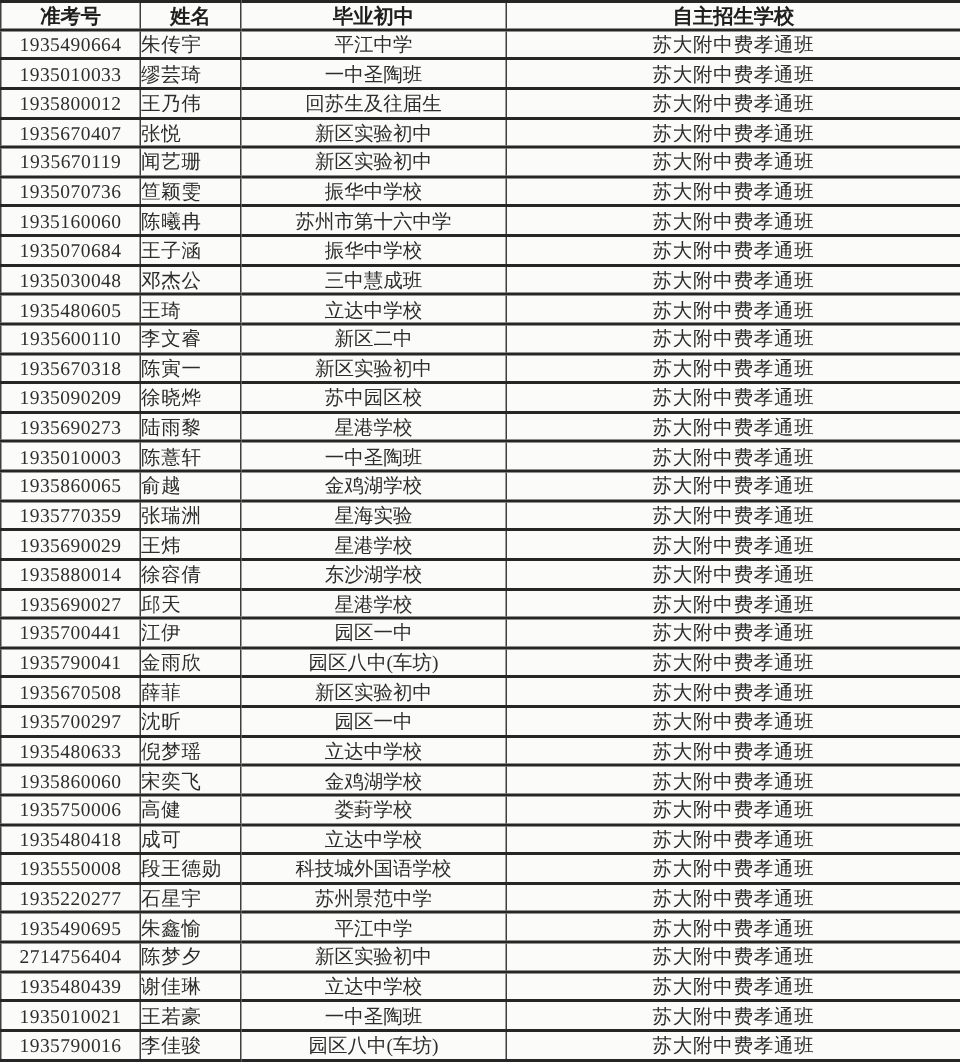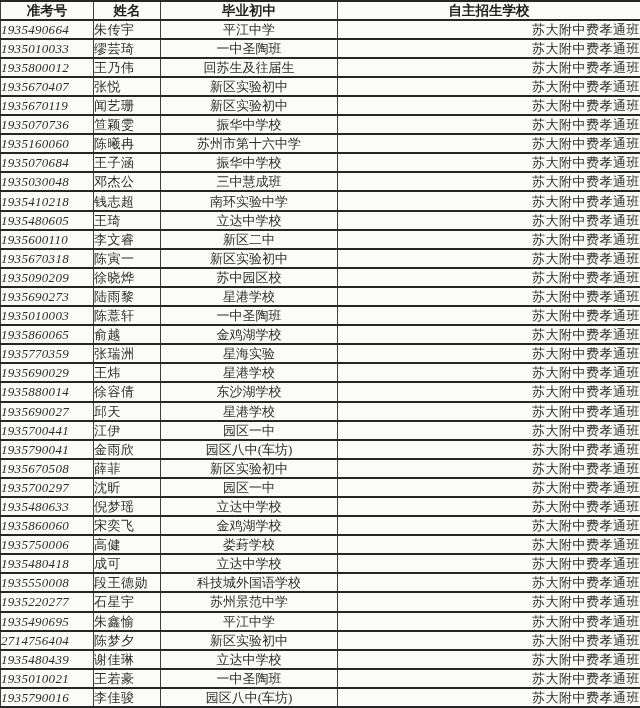--- a/index.html
+++ b/index.html
@@ -36,24 +36,24 @@
     line-height: 1;
     vertical-align: middle;
   }
   table.roster tr { height: 18.63px; }
   table.roster th {
     font-weight: bold;
     font-size: 13.5px;
     text-align: center;
     color: #1f1f1f;
   }
-  td.c0 { font-size: 13.5px; letter-spacing: 0.3px; font-style: italic; }
+  td.c0 { text-align: center; font-size: 13.5px; letter-spacing: 0.3px; }
   td.c1 { text-align: left; letter-spacing: 0.5px; }
   td.c2 { text-align: center; padding-left: 4px; }
-  td.c3 { text-align: right; letter-spacing: 0.5px; }
+  td.c3 { text-align: center; letter-spacing: 0.5px; }
 </style>
 </head>
 <body>
 
 <div class="page">
   <table class="roster">
     <colgroup>
       <col style="width:93px">
       <col style="width:67px">
       <col style="width:177px">
@@ -116,26 +116,20 @@
           <td class="c2">振华中学校</td>
           <td class="c3">苏大附中费孝通班</td>
         </tr>
         <tr>
           <td class="c0">1935030048</td>
           <td class="c1">邓杰公</td>
           <td class="c2">三中慧成班</td>
           <td class="c3">苏大附中费孝通班</td>
         </tr>
         <tr>
-          <td class="c0">1935410218</td>
-          <td class="c1">钱志超</td>
-          <td class="c2">南环实验中学</td>
-          <td class="c3">苏大附中费孝通班</td>
-        </tr>
-        <tr>
           <td class="c0">1935480605</td>
           <td class="c1">王琦</td>
           <td class="c2">立达中学校</td>
           <td class="c3">苏大附中费孝通班</td>
         </tr>
         <tr>
           <td class="c0">1935600110</td>
           <td class="c1">李文睿</td>
           <td class="c2">新区二中</td>
           <td class="c3">苏大附中费孝通班</td>

